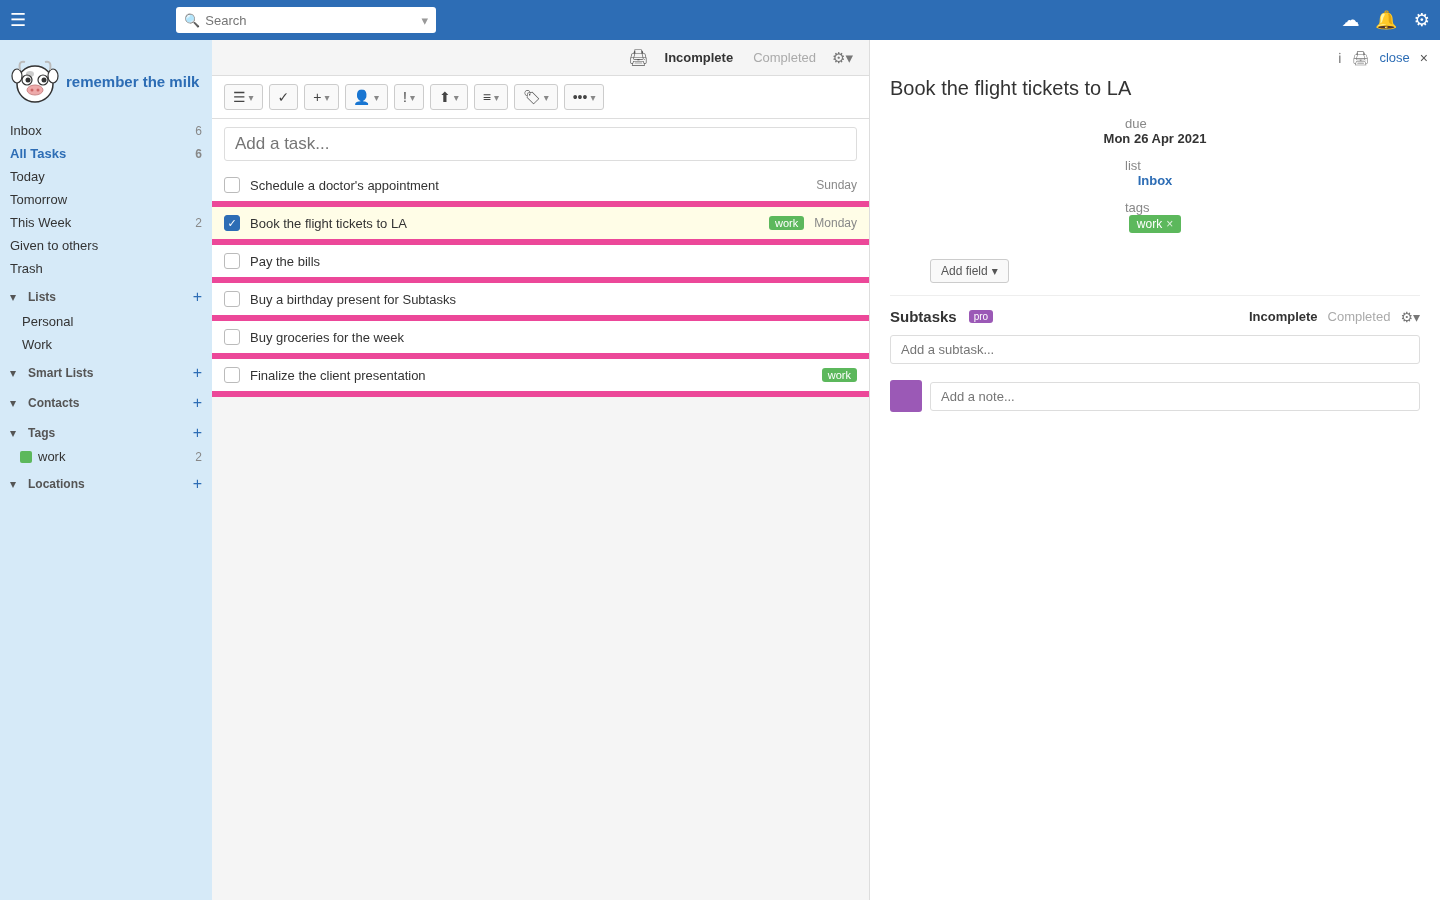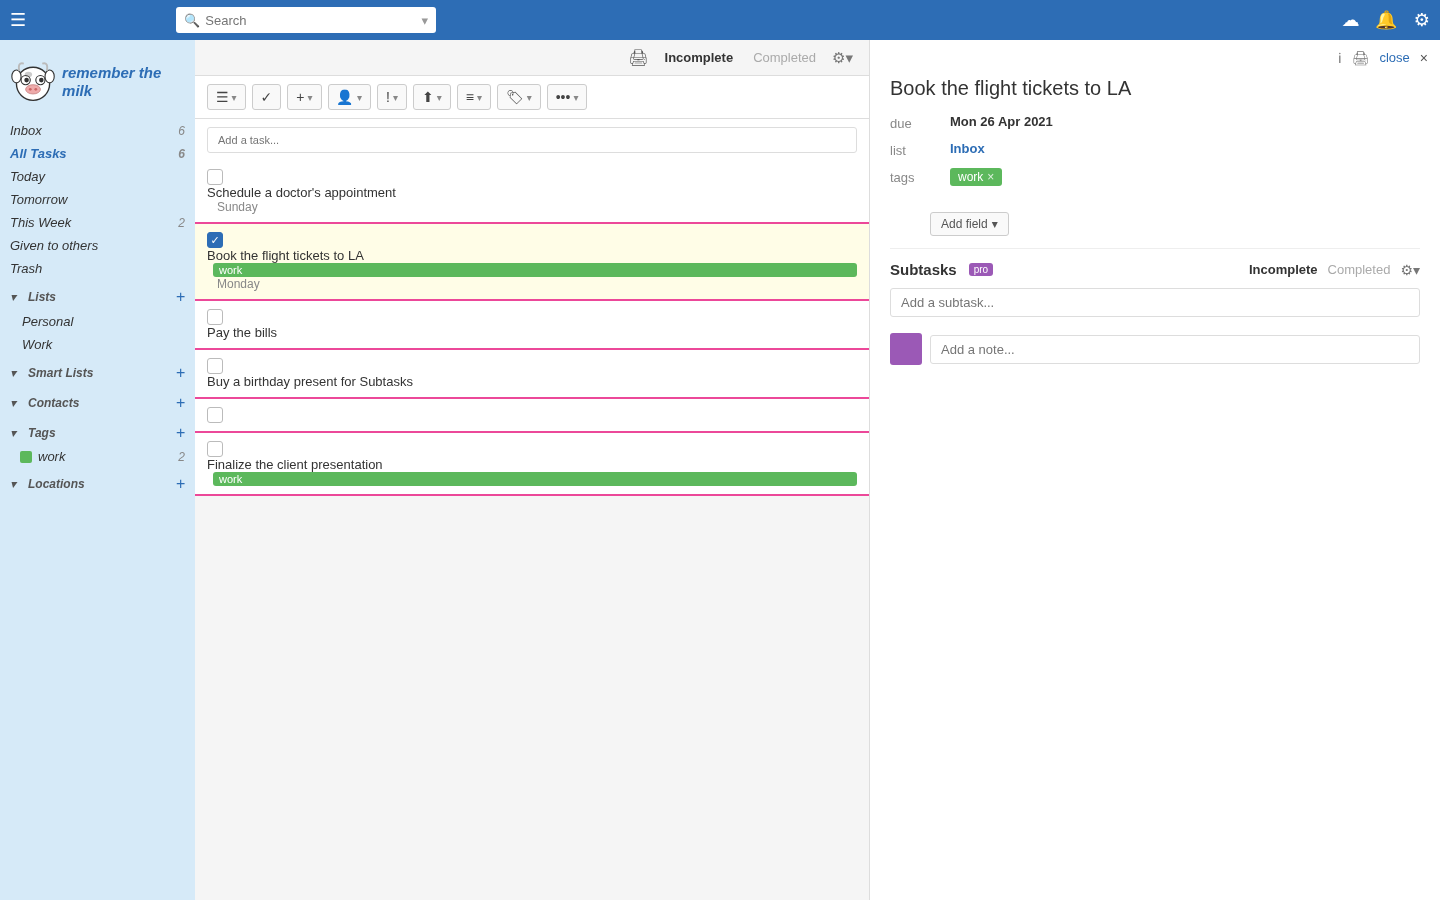--- a/index.html
+++ b/index.html
@@ -52,26 +52,25 @@
 
     
     .main-layout {
       display: flex;
       flex: 1;
       overflow: hidden;
     }
 
     
     .sidebar {
-      width: 195px;
+      width: 212px;
       background: #d6eaf8;
       flex-shrink: 0;
       overflow-y: auto;
       padding-bottom: 9px;
-      font-style: italic;
     }
     .sidebar-logo {
       padding: 14px 10px 10px 10px;
       display: flex;
       align-items: center;
     }
     .logo-cow {
       width: 50px;
       height: 55px;
       margin-right: 6px;
@@ -176,36 +175,36 @@
 
     .task-add-area {
       padding: 8px 12px;
       background: white;
     }
     .task-add-input {
       width: 100%;
       border: 1px solid #ddd;
       border-radius: 3px;
       padding: 6px 10px;
-      font-size: 11px;
+      font-size: 17px;
       color: #aaa;
       outline: none;
     }
 
     .task-list {
       overflow-y: auto;
       flex: 1;
     }
     .task-item {
       display: flex;
+      align-items: center;
       padding: 8px 12px;
-      border-bottom: 2px solid #ec4899;
+      border-bottom: 6px solid #ec4899;
       background: white;
       cursor: pointer;
-      flex-direction: column;
     }
     .task-item.selected { background: #fffde7; }
     .task-checkbox {
       width: 16px;
       height: 16px;
       border: 1px solid #bbb;
       border-radius: 3px;
       margin-right: 10px;
       flex-shrink: 0;
       display: flex;
@@ -262,22 +261,23 @@
       font-size: 20px;
       color: #333;
       padding: 6px 20px 14px 20px;
       font-weight: normal;
     }
     .detail-fields {
       padding: 0 20px 16px 20px;
     }
     .detail-field-row {
       display: flex;
-      align-items: flex-start;
+      align-items: center;
       margin-bottom: 10px;
+      flex-direction: column;
     }
     .detail-field-label {
       width: 60px;
       color: #888;
       font-size: 13px;
       padding-top: 2px;
     }
     .detail-field-value {
       color: #333;
       font-size: 13px;
@@ -579,20 +579,21 @@
         <span class="task-name">Pay the bills</span>
       </div>
 
       <div class="task-item">
         <div class="task-checkbox"></div>
         <span class="task-name">Buy a birthday present for Subtasks</span>
       </div>
 
       <div class="task-item">
         <div class="task-checkbox"></div>
+        <span class="task-name">Buy groceries for the week</span>
       </div>
 
       <div class="task-item">
         <div class="task-checkbox"></div>
         <span class="task-name">Finalize the client presentation</span>
         <span class="task-tag">work</span>
       </div>
     </div>
   </div>
 

